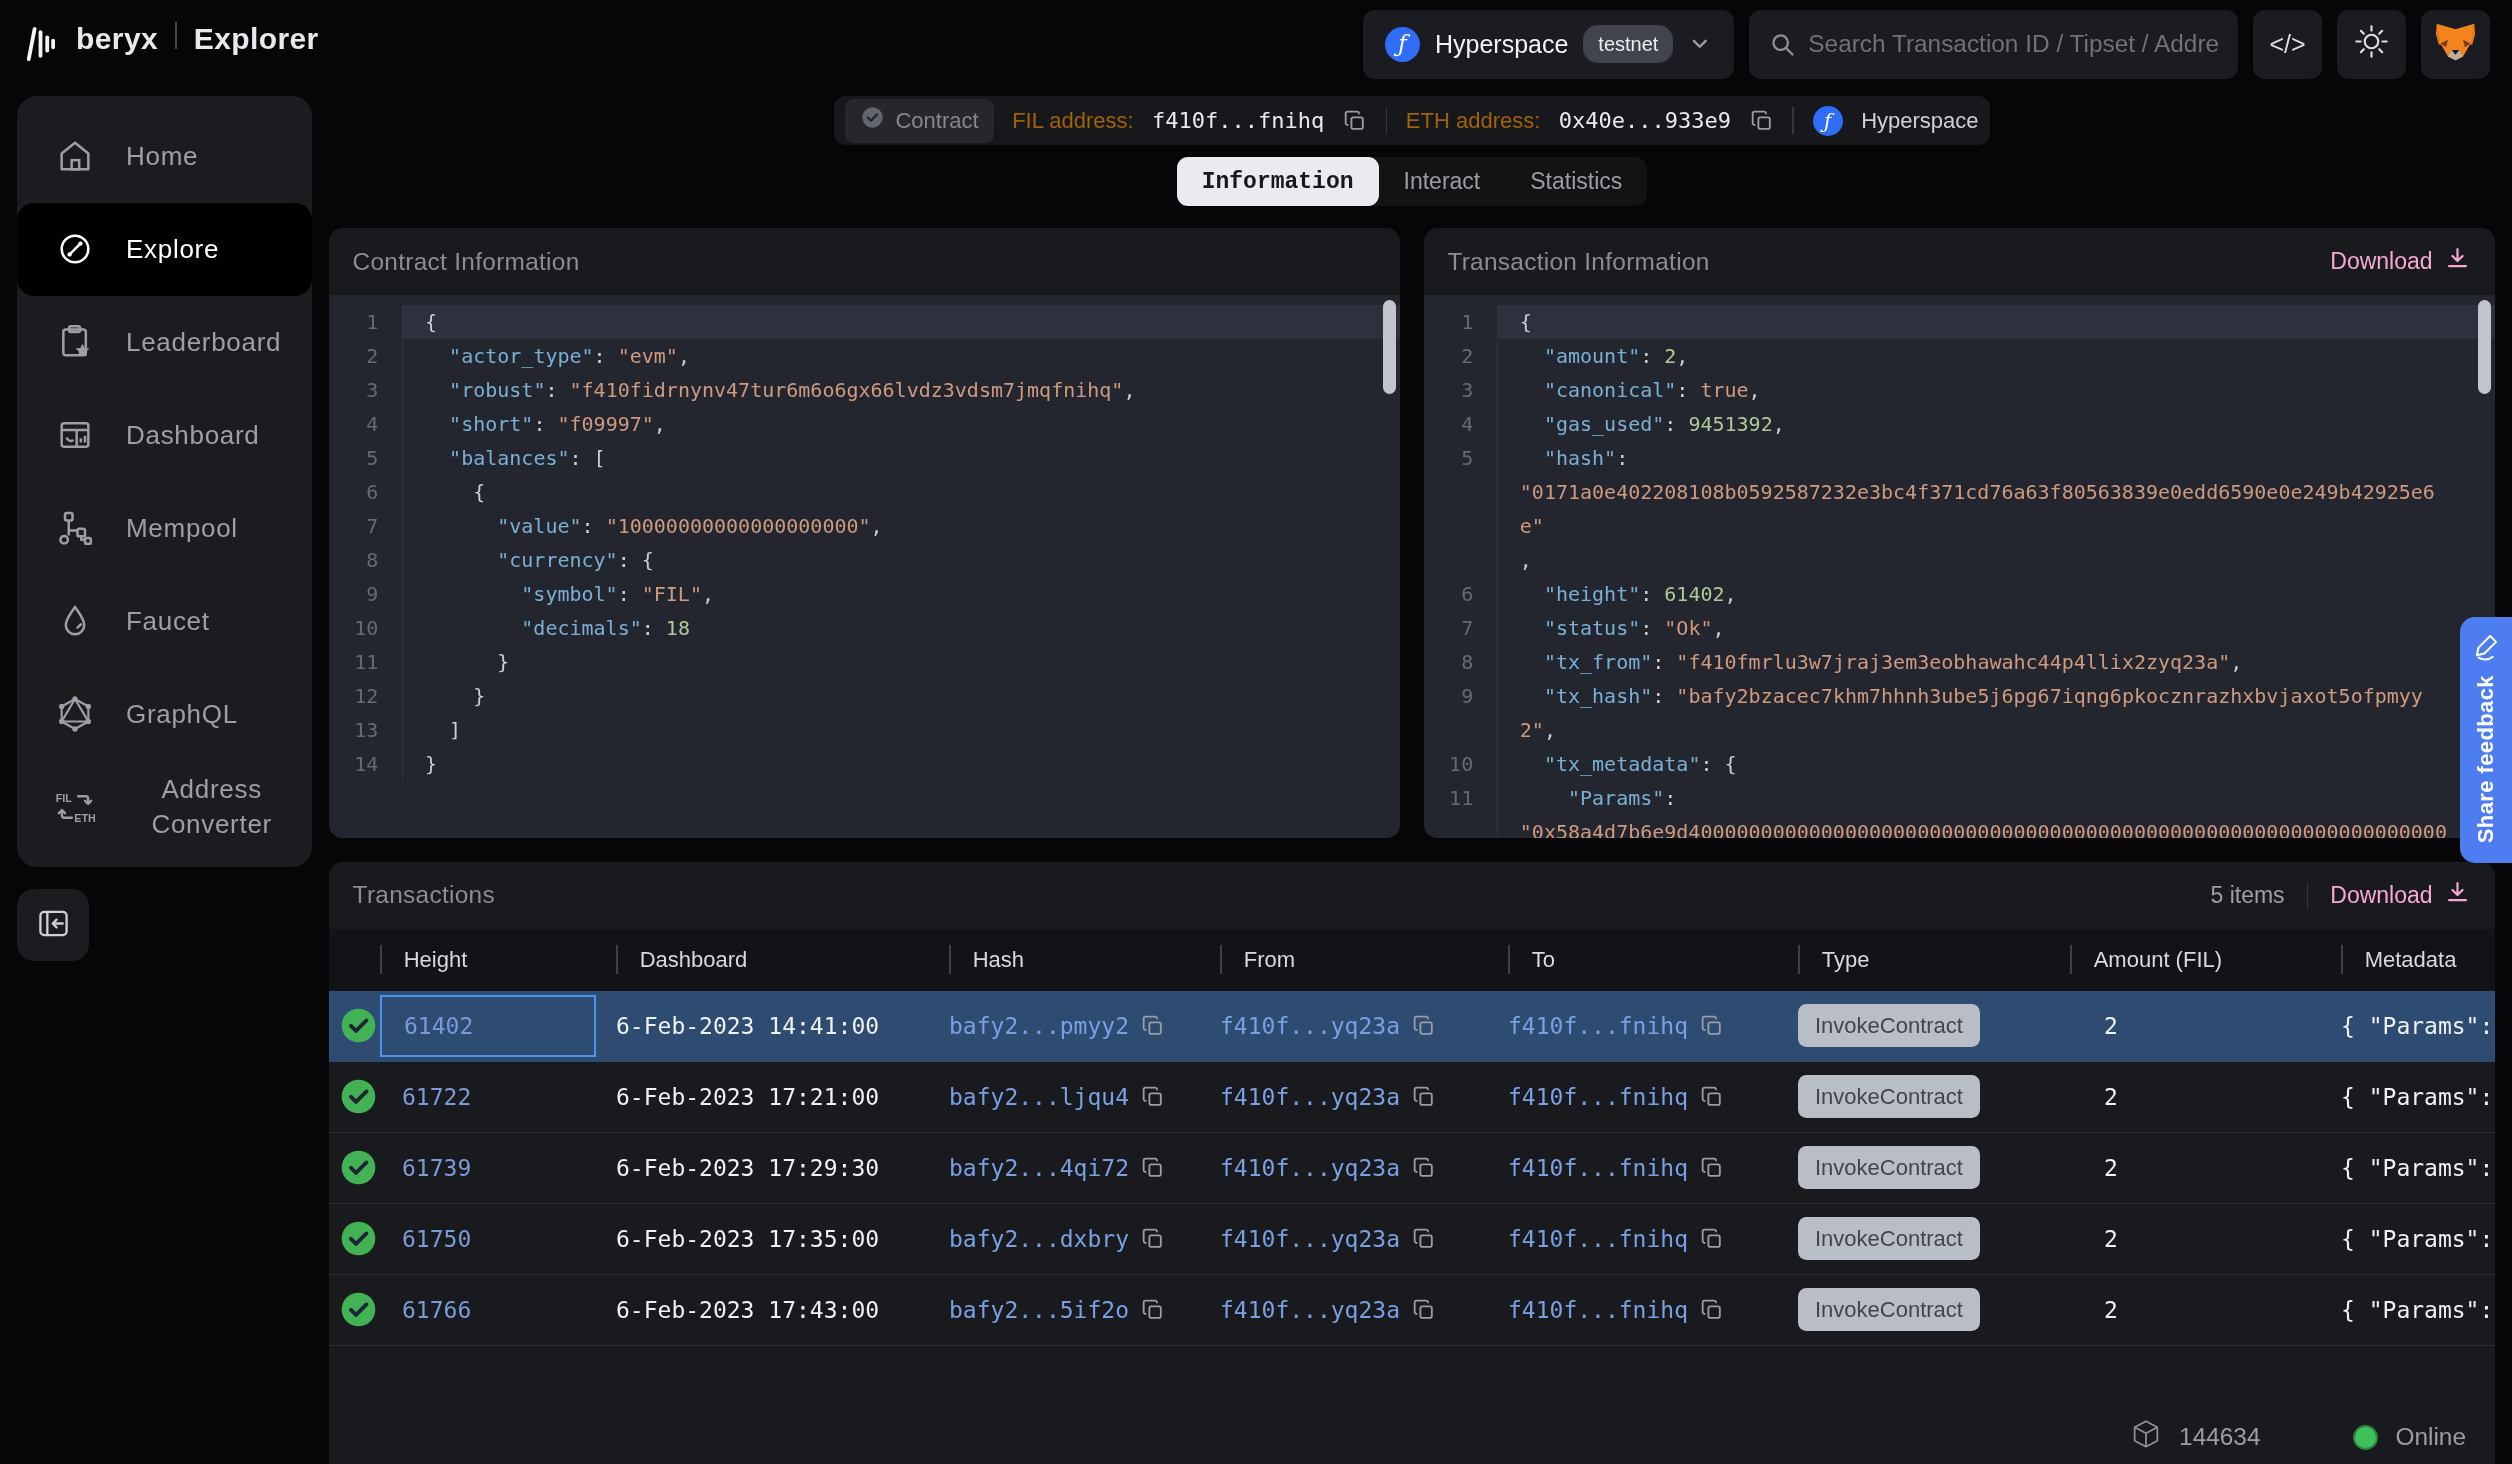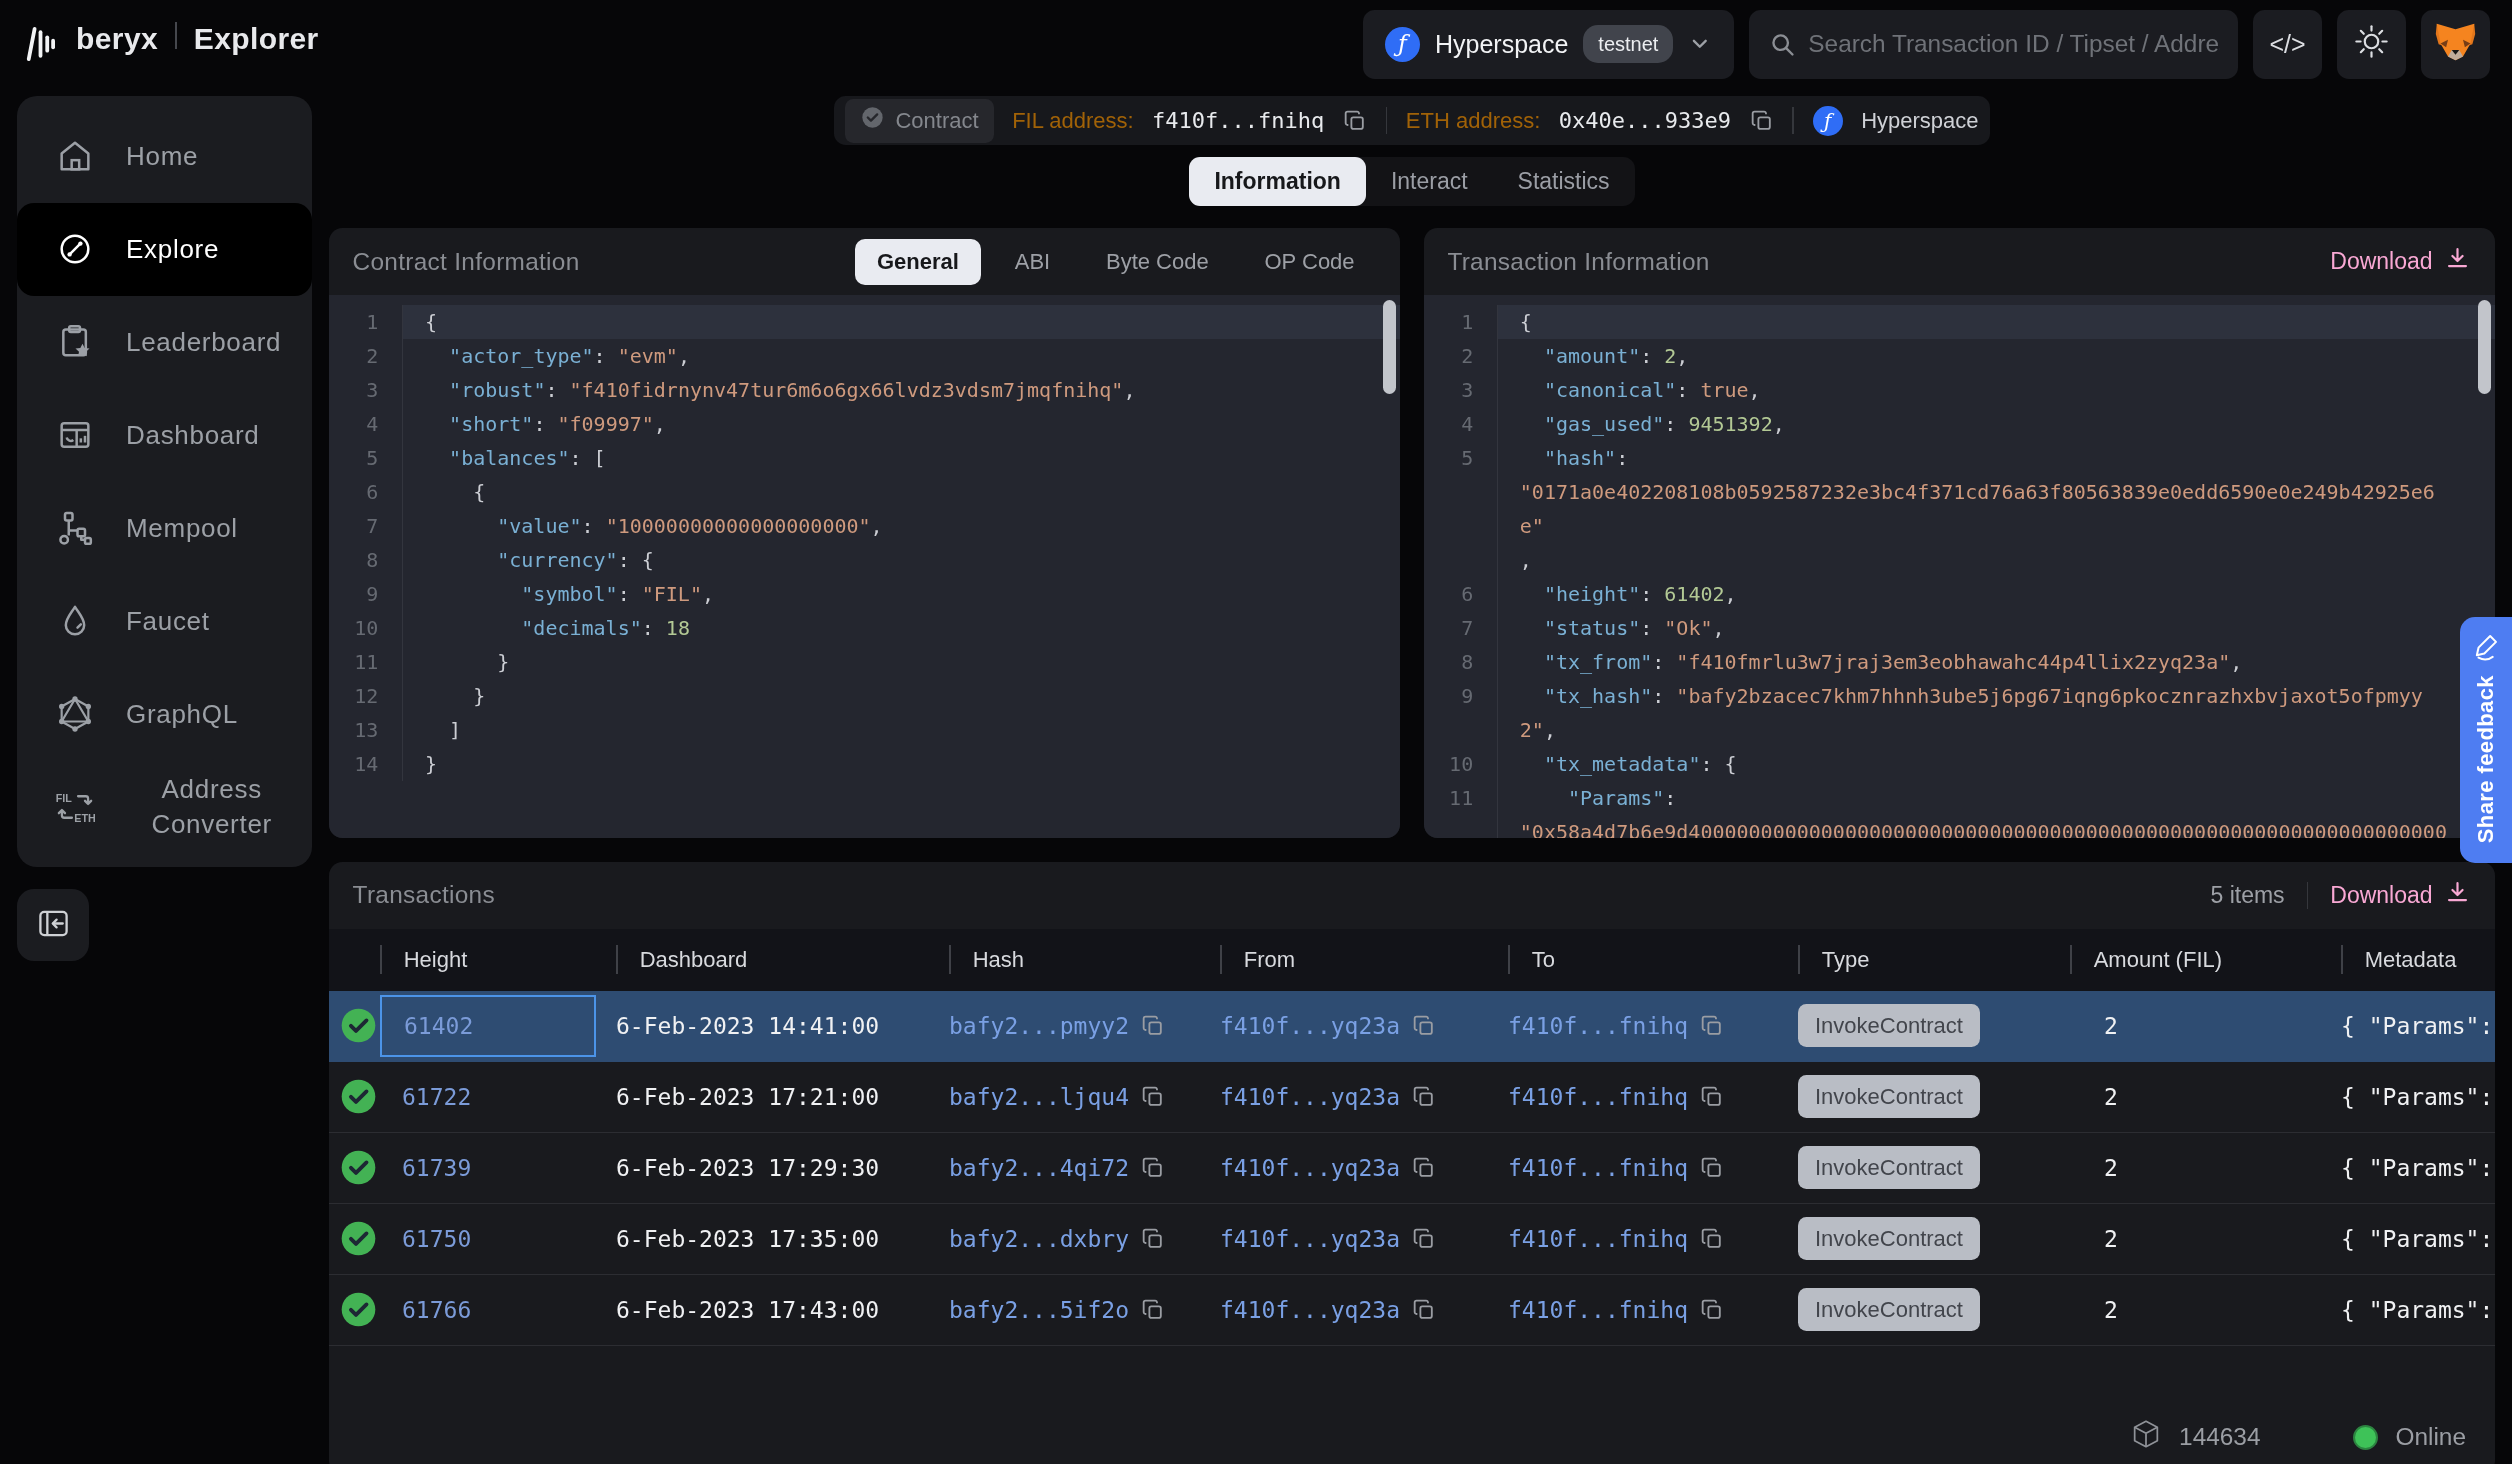--- a/index.html
+++ b/index.html
@@ -49,21 +49,21 @@
   .contract-chip { display:flex; align-items:center; gap:10px; background:#26272c; border-radius:8.4px; padding:6.7px 15px; color:#84878d; font-size:22px; }
   .contract-chip svg { width:25px; height:25px; }
   .addr-label { color:#a16207; font-size:22px; }
   .mono { font-family:"DejaVu Sans Mono", monospace; }
   .addr-value { font-size:22px; color:#e8eaed; }
   .copy-btn { background:none; border:none; color:#9a9da3; display:flex; cursor:pointer; padding:0; }
   .copy-btn svg { width:24.4px; height:24.4px; }
   .vdiv { width:1.7px; height:27px; background:#35373c; flex:none; }
   .page-tabs { height:49px; background:#131316; border-radius:11.8px; display:flex; align-items:center; }
   .page-tab { height:49px; display:flex; align-items:center; padding:0 25px; color:#9b9ea5; font-size:23px; border-radius:11px; cursor:pointer; }
-  .page-tab.active { background:#e9ebf1; color:#17181b; font-weight:bold; }
+  .page-tab.active { background:#e9ebf1; color:#17181b; font-weight:bold;font-family:Liberation Mono, monospace; }
 
   
   .panels { display:flex; gap:23.6px; margin-top:22px; }
   .panel { background:#191a1e; border-radius:13.5px; overflow:hidden; }
   .panels .panel { flex:1; min-width:0; height:610px; display:flex; flex-direction:column; }
   .panel-head { height:67px; flex:none; display:flex; align-items:center; justify-content:space-between; padding:0 23.6px; }
   .panel-title { font-size:24.4px; font-weight:normal; color:#8a8d93; letter-spacing:0.3px; }
   .code-tabs { display:flex; align-items:center; gap:11.8px; }
   .code-tab { padding:10px 22px; font-size:22px; color:#9da0a6; border-radius:10px; cursor:pointer; }
   .code-tab.active { background:#e9ebf1; color:#17181b; font-weight:bold; }
@@ -332,26 +332,20 @@
             <div class="page-tab active">Information</div>
             <div class="page-tab">Interact</div>
             <div class="page-tab">Statistics</div>
           </div>
       </div>
 
       <div class="panels">
         <section class="panel">
           <div class="panel-head">
             <h2 class="panel-title">Contract Information</h2>
-            <div class="code-tabs" id="code-tabs">
-                <div class="code-tab active">General</div>
-                <div class="code-tab">ABI</div>
-                <div class="code-tab">Byte Code</div>
-                <div class="code-tab">OP Code</div>
-              </div>
           </div>
           <div class="code" id="contract-code">
             <span class="scroll-thumb"></span>
           <div class="code-line hl">
                 <span class="ln">1</span>
                 <span class="lc"><span class="tok-p">{</span></span>
               </div>
               <div class="code-line">
                 <span class="ln">2</span>
                 <span class="lc"><span class="tok-p">  </span><span class="tok-k">"actor_type"</span><span class="tok-p">: </span><span class="tok-s">"evm"</span><span class="tok-p">,</span></span>

